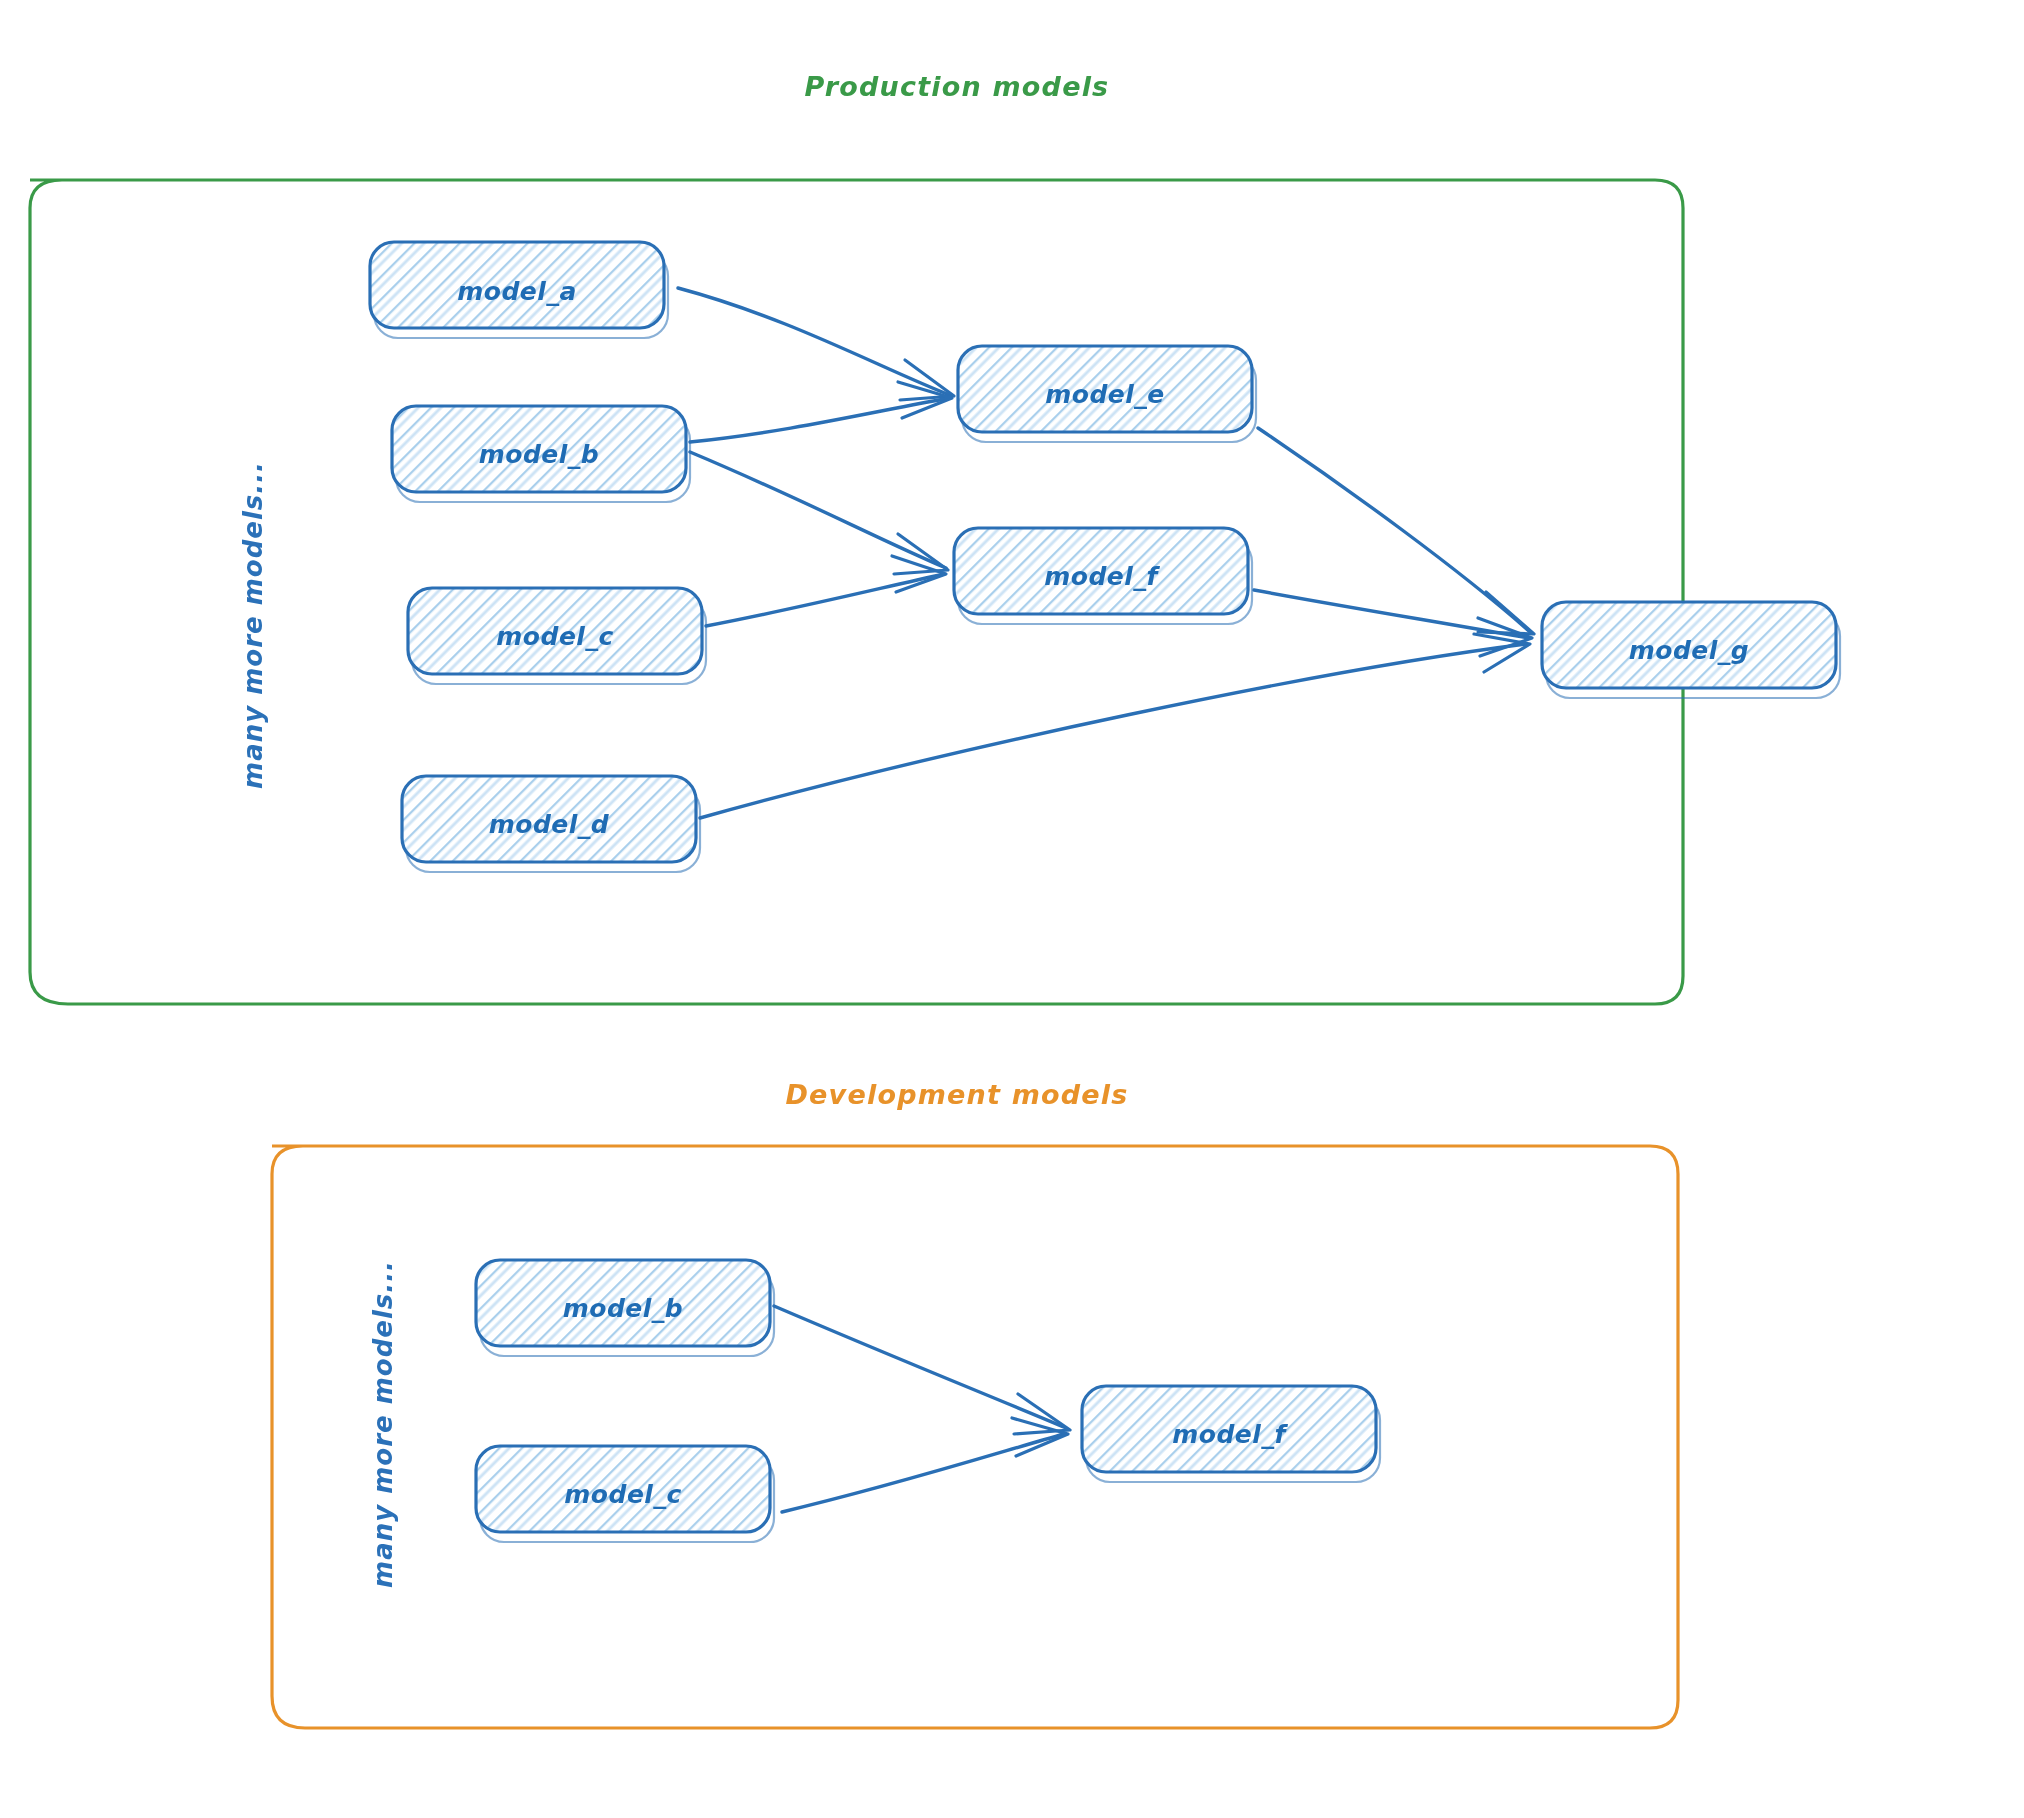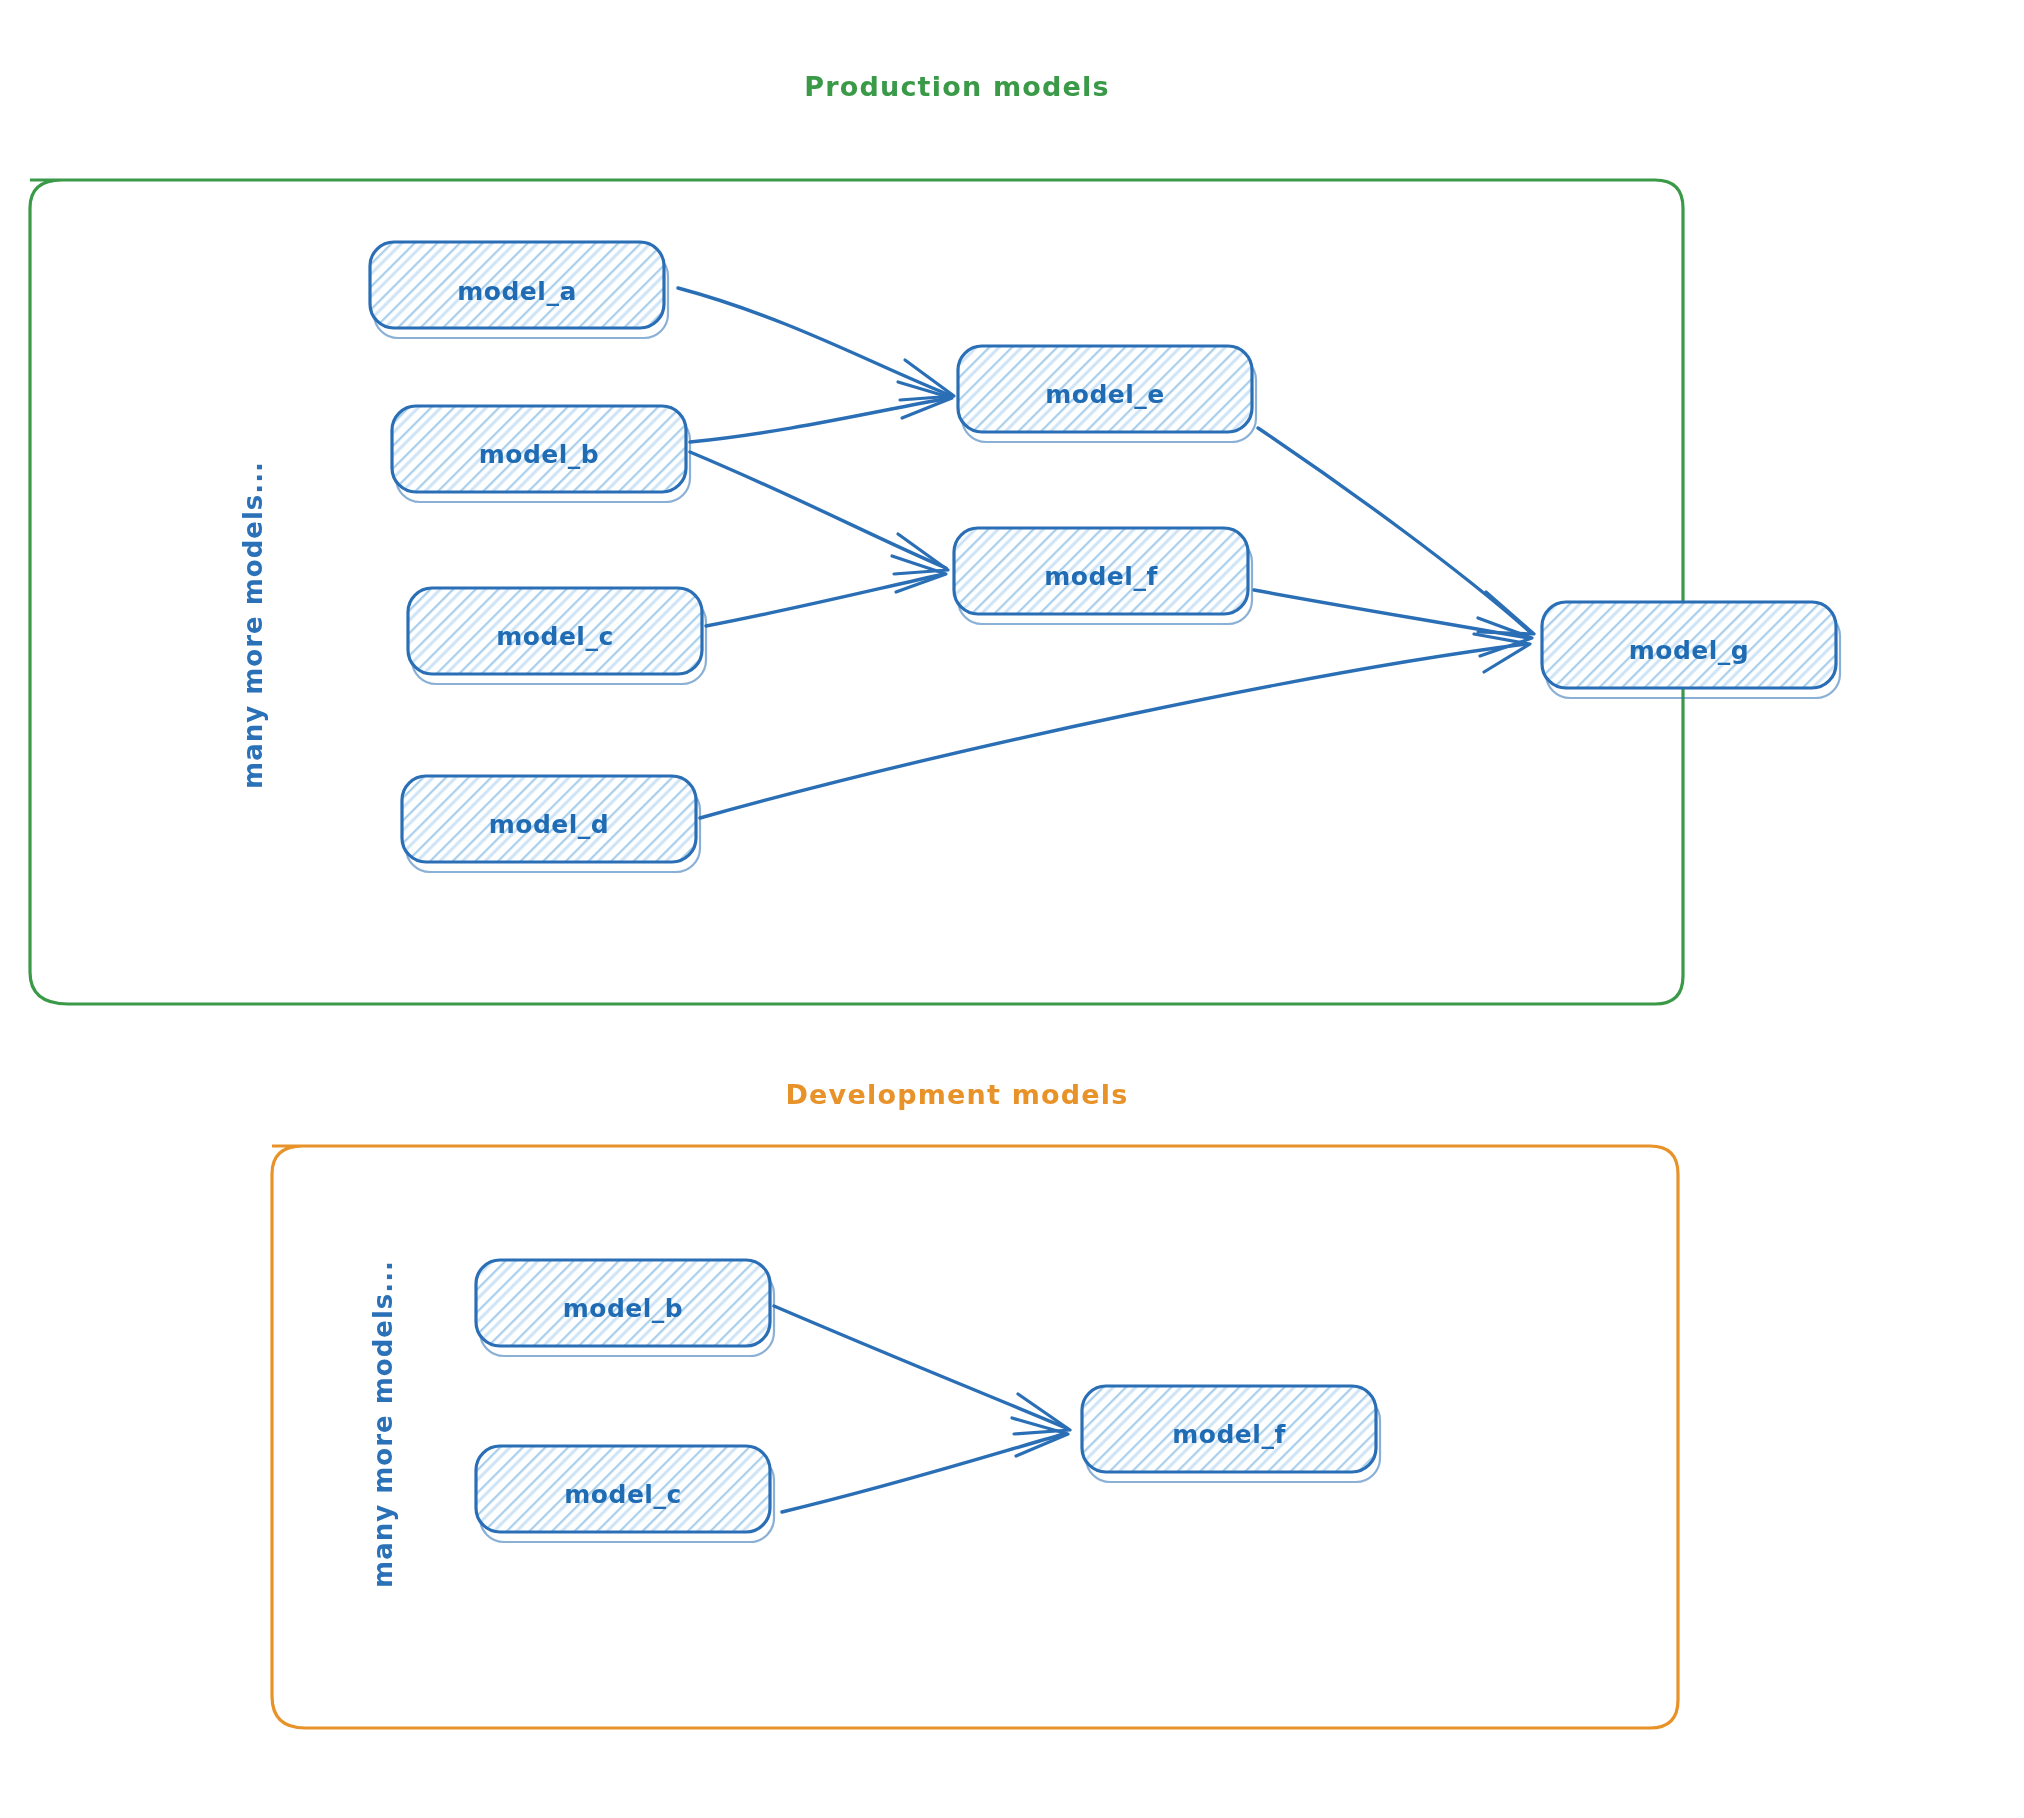--- a/index.html
+++ b/index.html
@@ -11,20 +11,21 @@
     width: 2024px;
     height: 1818px;
     font-family: "DejaVu Sans", sans-serif;
     overflow: hidden;
   }
   #stage {
     position: relative;
     width: 2024px;
     height: 1818px;
     background: #ffffff;
+    font-style: italic;
   }
   svg#canvas {
     position: absolute;
     left: 0;
     top: 0;
     width: 2024px;
     height: 1818px;
   }
   .grp-title {
     font-family: "DejaVu Sans", sans-serif;

